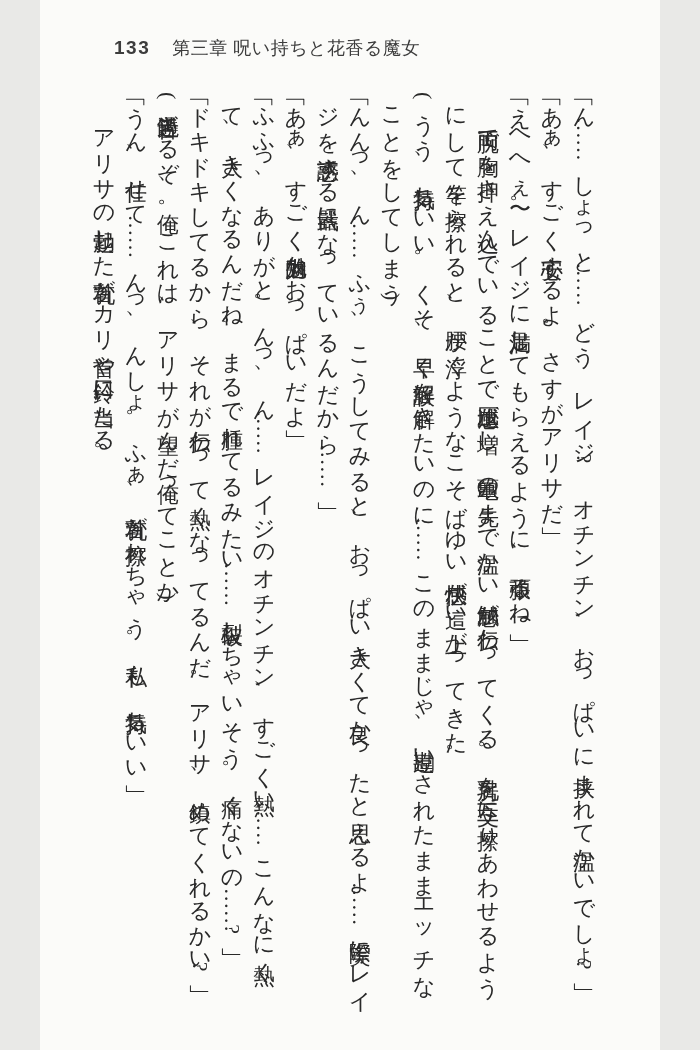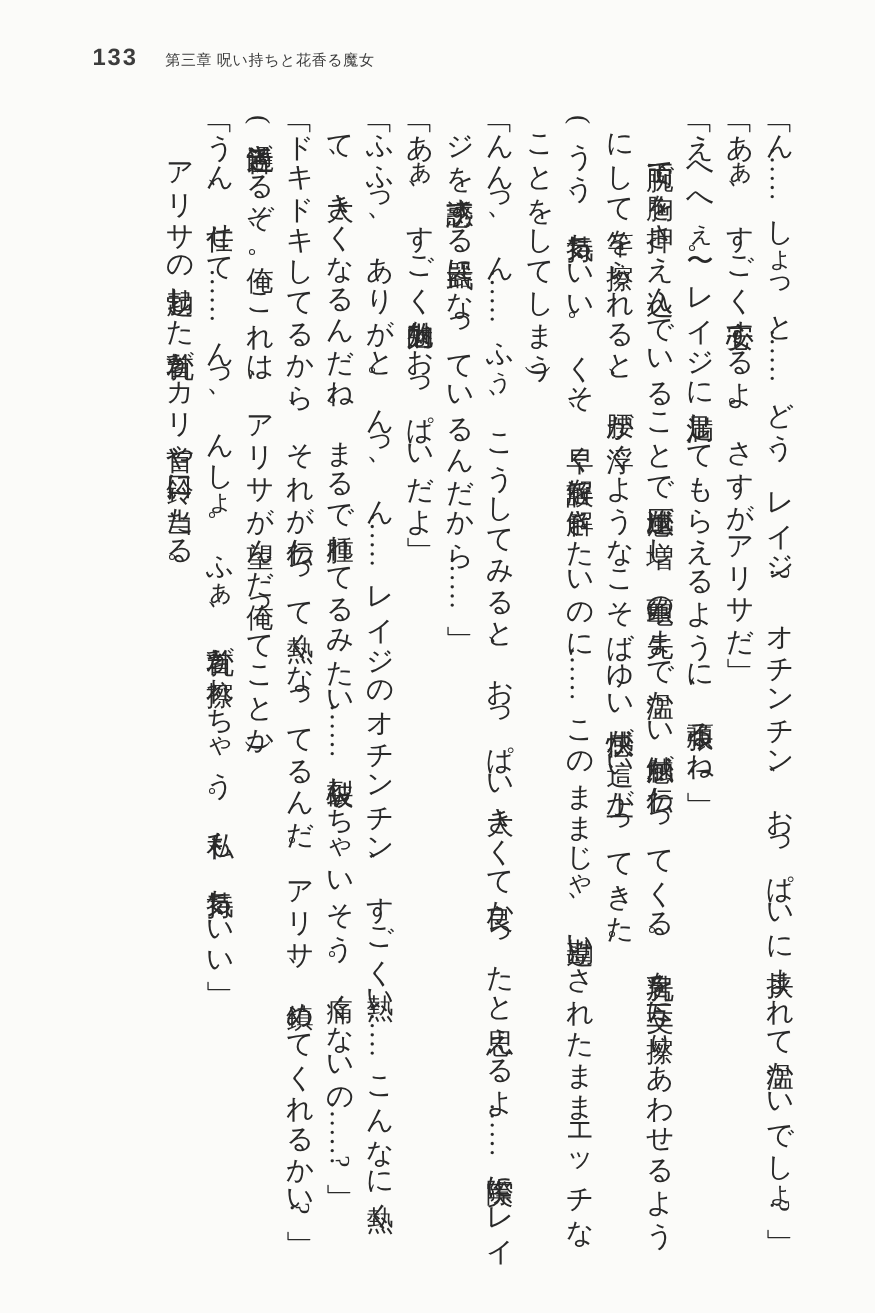--- a/index.html
+++ b/index.html
@@ -2,21 +2,21 @@
 <html lang="ja"><head>
 <meta charset="utf-8">
 <style>
   html, body {
     margin: 0;
     padding: 0;
     background: #e9e9e7;
   }
   .page {
     position: relative;
-    width: 700px;
+    width: 620px;
     height: 1050px;
     margin: 0 auto;
     background: #fbfbf9;
     overflow: hidden;
     font-family: "Liberation Serif", "DejaVu Serif", serif;
   }
   .page-header {
     position: absolute;
     top: 36px;
     left: 74px;
@@ -26,21 +26,21 @@
     font-family: "Liberation Sans", "DejaVu Sans", sans-serif;
     color: #3c3c3c;
     white-space: nowrap;
   }
   .page-number {
     font-size: 19px;
     font-weight: 700;
     letter-spacing: 1.5px;
   }
   .chapter-title {
-    font-size: 12px;
+    font-size: 18px;
     letter-spacing: 0.5px;
   }
   .text-block {
     position: absolute;
     top: 92px;
     right: 60px;
     height: 914px;
     writing-mode: vertical-rl;
     text-orientation: mixed;
     font-size: 22px;

